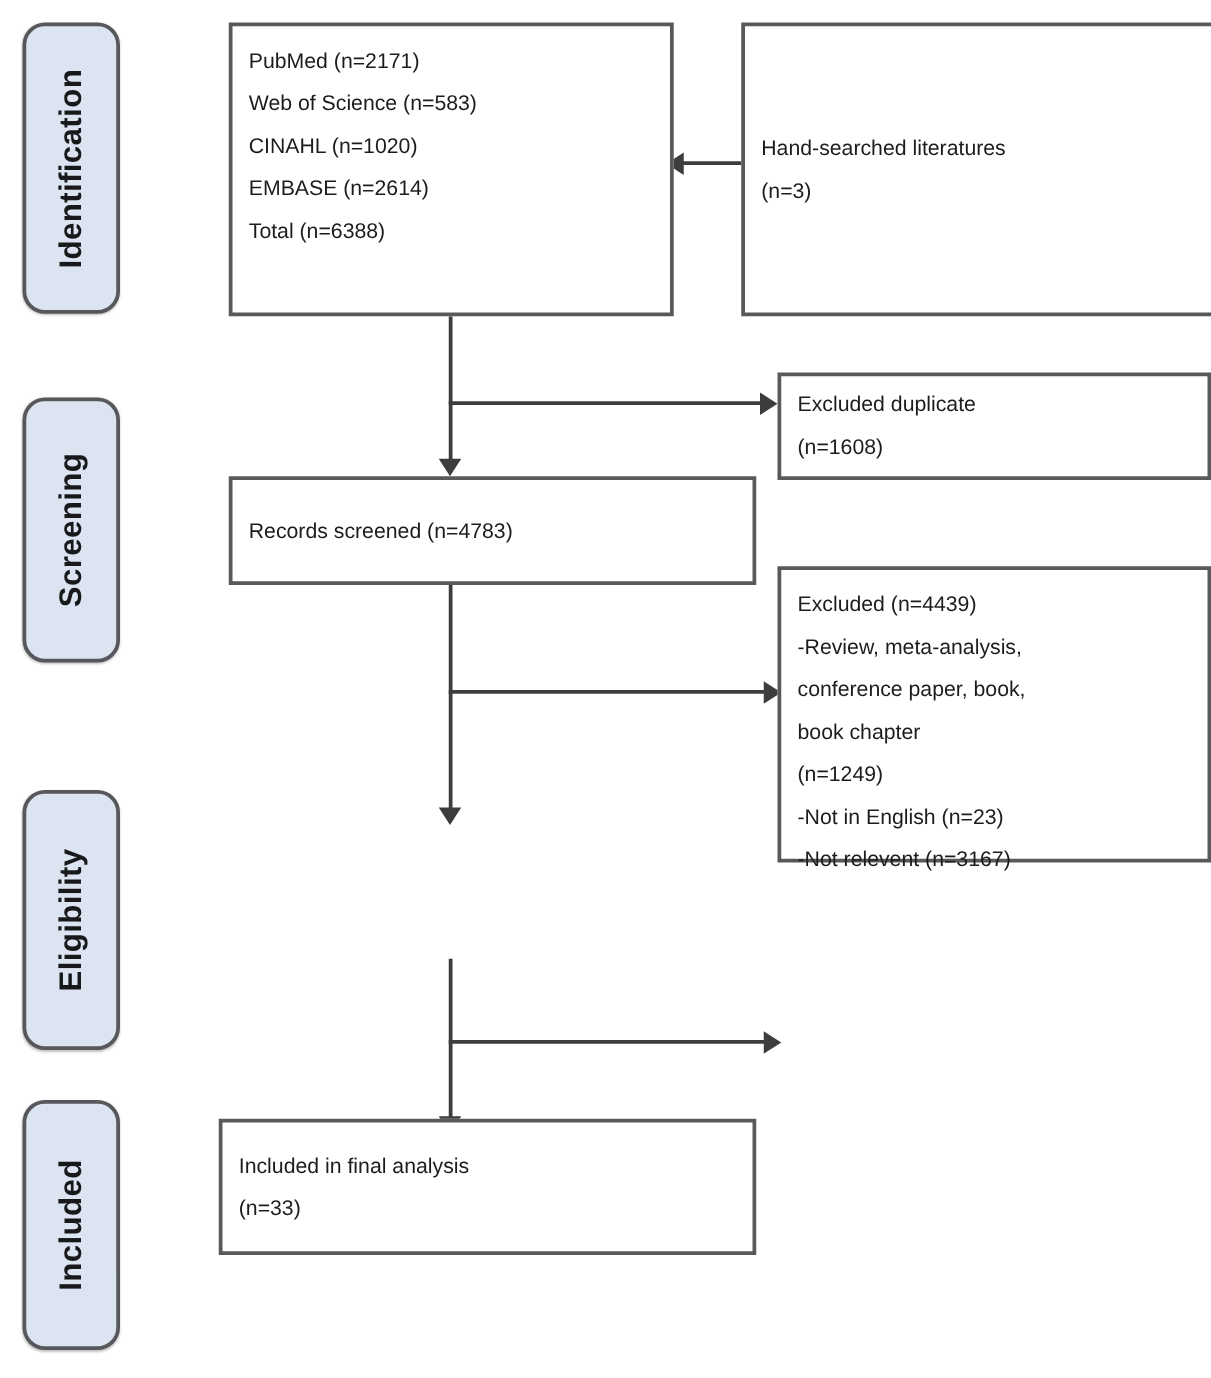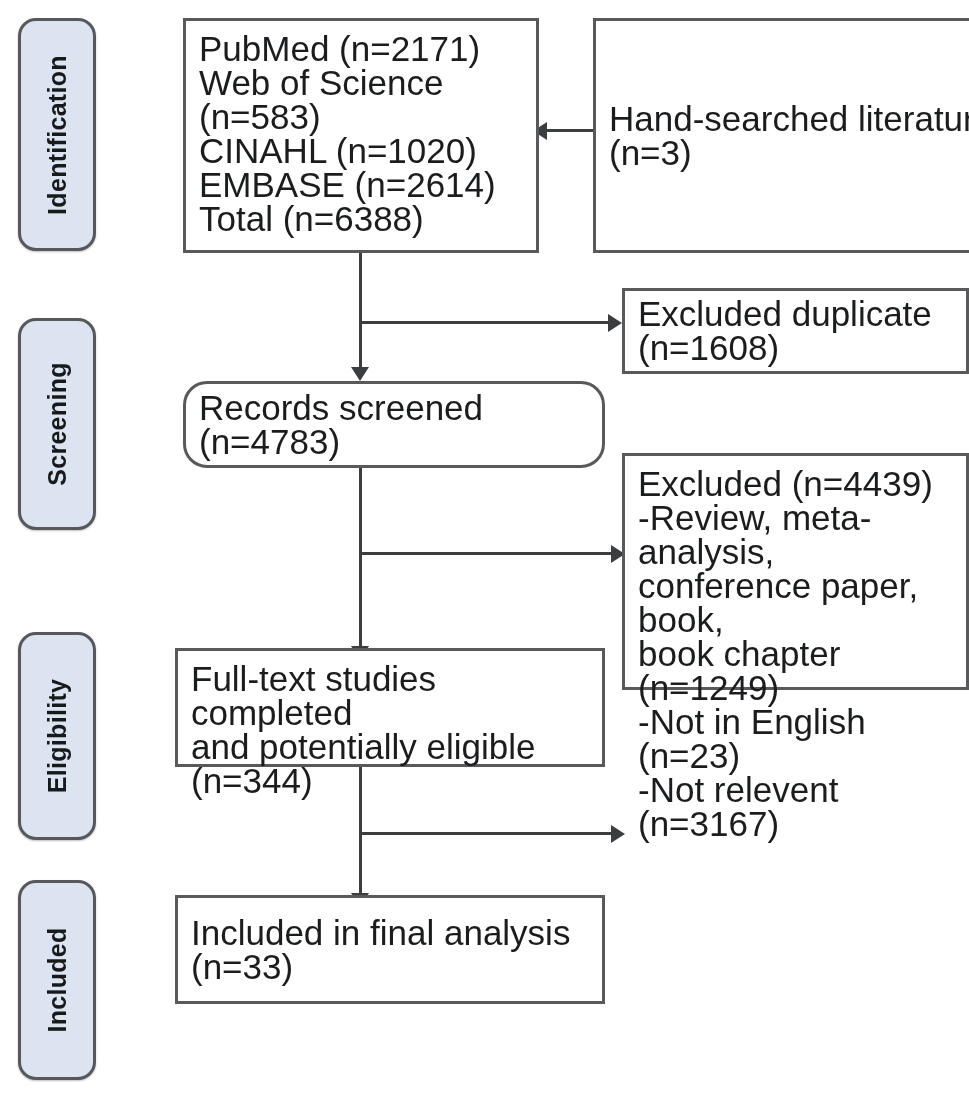--- a/index.html
+++ b/index.html
@@ -44,21 +44,21 @@
     position: absolute;
     background: #ffffff;
     border: 3px solid #59595b;
     box-sizing: border-box;
   }
   .flow-box .box-text {
     position: absolute;
     left: 13px;
     right: 6px;
     white-space: pre-wrap;
-    font-size: 35px;
+    font-size: 17px;
     line-height: 34px;
     color: #1b1c1e;
   }
   .box-text.mid { top: 50%; transform: translateY(-50%); }
   .box-text.topset { top: 11px; }
 
   
   .line {
     position: absolute;
     background: #3c3d3f;
@@ -139,44 +139,39 @@
 CINAHL (n=1020)
 EMBASE (n=2614)
 Total (n=6388)</div>
   </div>
 
   <div class="flow-box" style="left:593px; top:18px; width:451px; height:235px;">
     <div class="box-text mid">Hand-searched literatures
 (n=3)</div>
   </div>
 
-  <div class="flow-box" style="left:622px; top:288px; width:347px; height:86px;">
+  <div class="flow-box" style="left:622px; top:298px; width:347px; height:86px;">
     <div class="box-text mid">Excluded duplicate
 (n=1608)</div>
   </div>
 
-  <div class="flow-box" style="left:183px; top:381px; width:422px; height:87px;border-radius:24px;">
+  <div class="flow-box" style="left:183px; top:381px; width:422px; height:87px;">
     <div class="box-text mid">Records screened (n=4783)</div>
   </div>
 
   <div class="flow-box" style="left:622px; top:453px; width:347px; height:237px;padding-left:44px;">
     <div class="box-text topset">Excluded (n=4439)
 -Review, meta-analysis,
 conference paper, book,
 book chapter
 (n=1249)
 -Not in English (n=23)
 -Not relevent (n=3167)</div>
   </div>
 
-  <div class="flow-box" style="left:175px; top:648px; width:430px; height:119px;">
-    <div class="box-text topset">Full-text studies completed
-and potentially eligible
-(n=344)</div>
-  </div>
 
 
   <div class="flow-box" style="left:175px; top:895px; width:430px; height:109px;">
     <div class="box-text mid">Included in final analysis
 (n=33)</div>
   </div>
 
 </div>
 
 </body></html>

